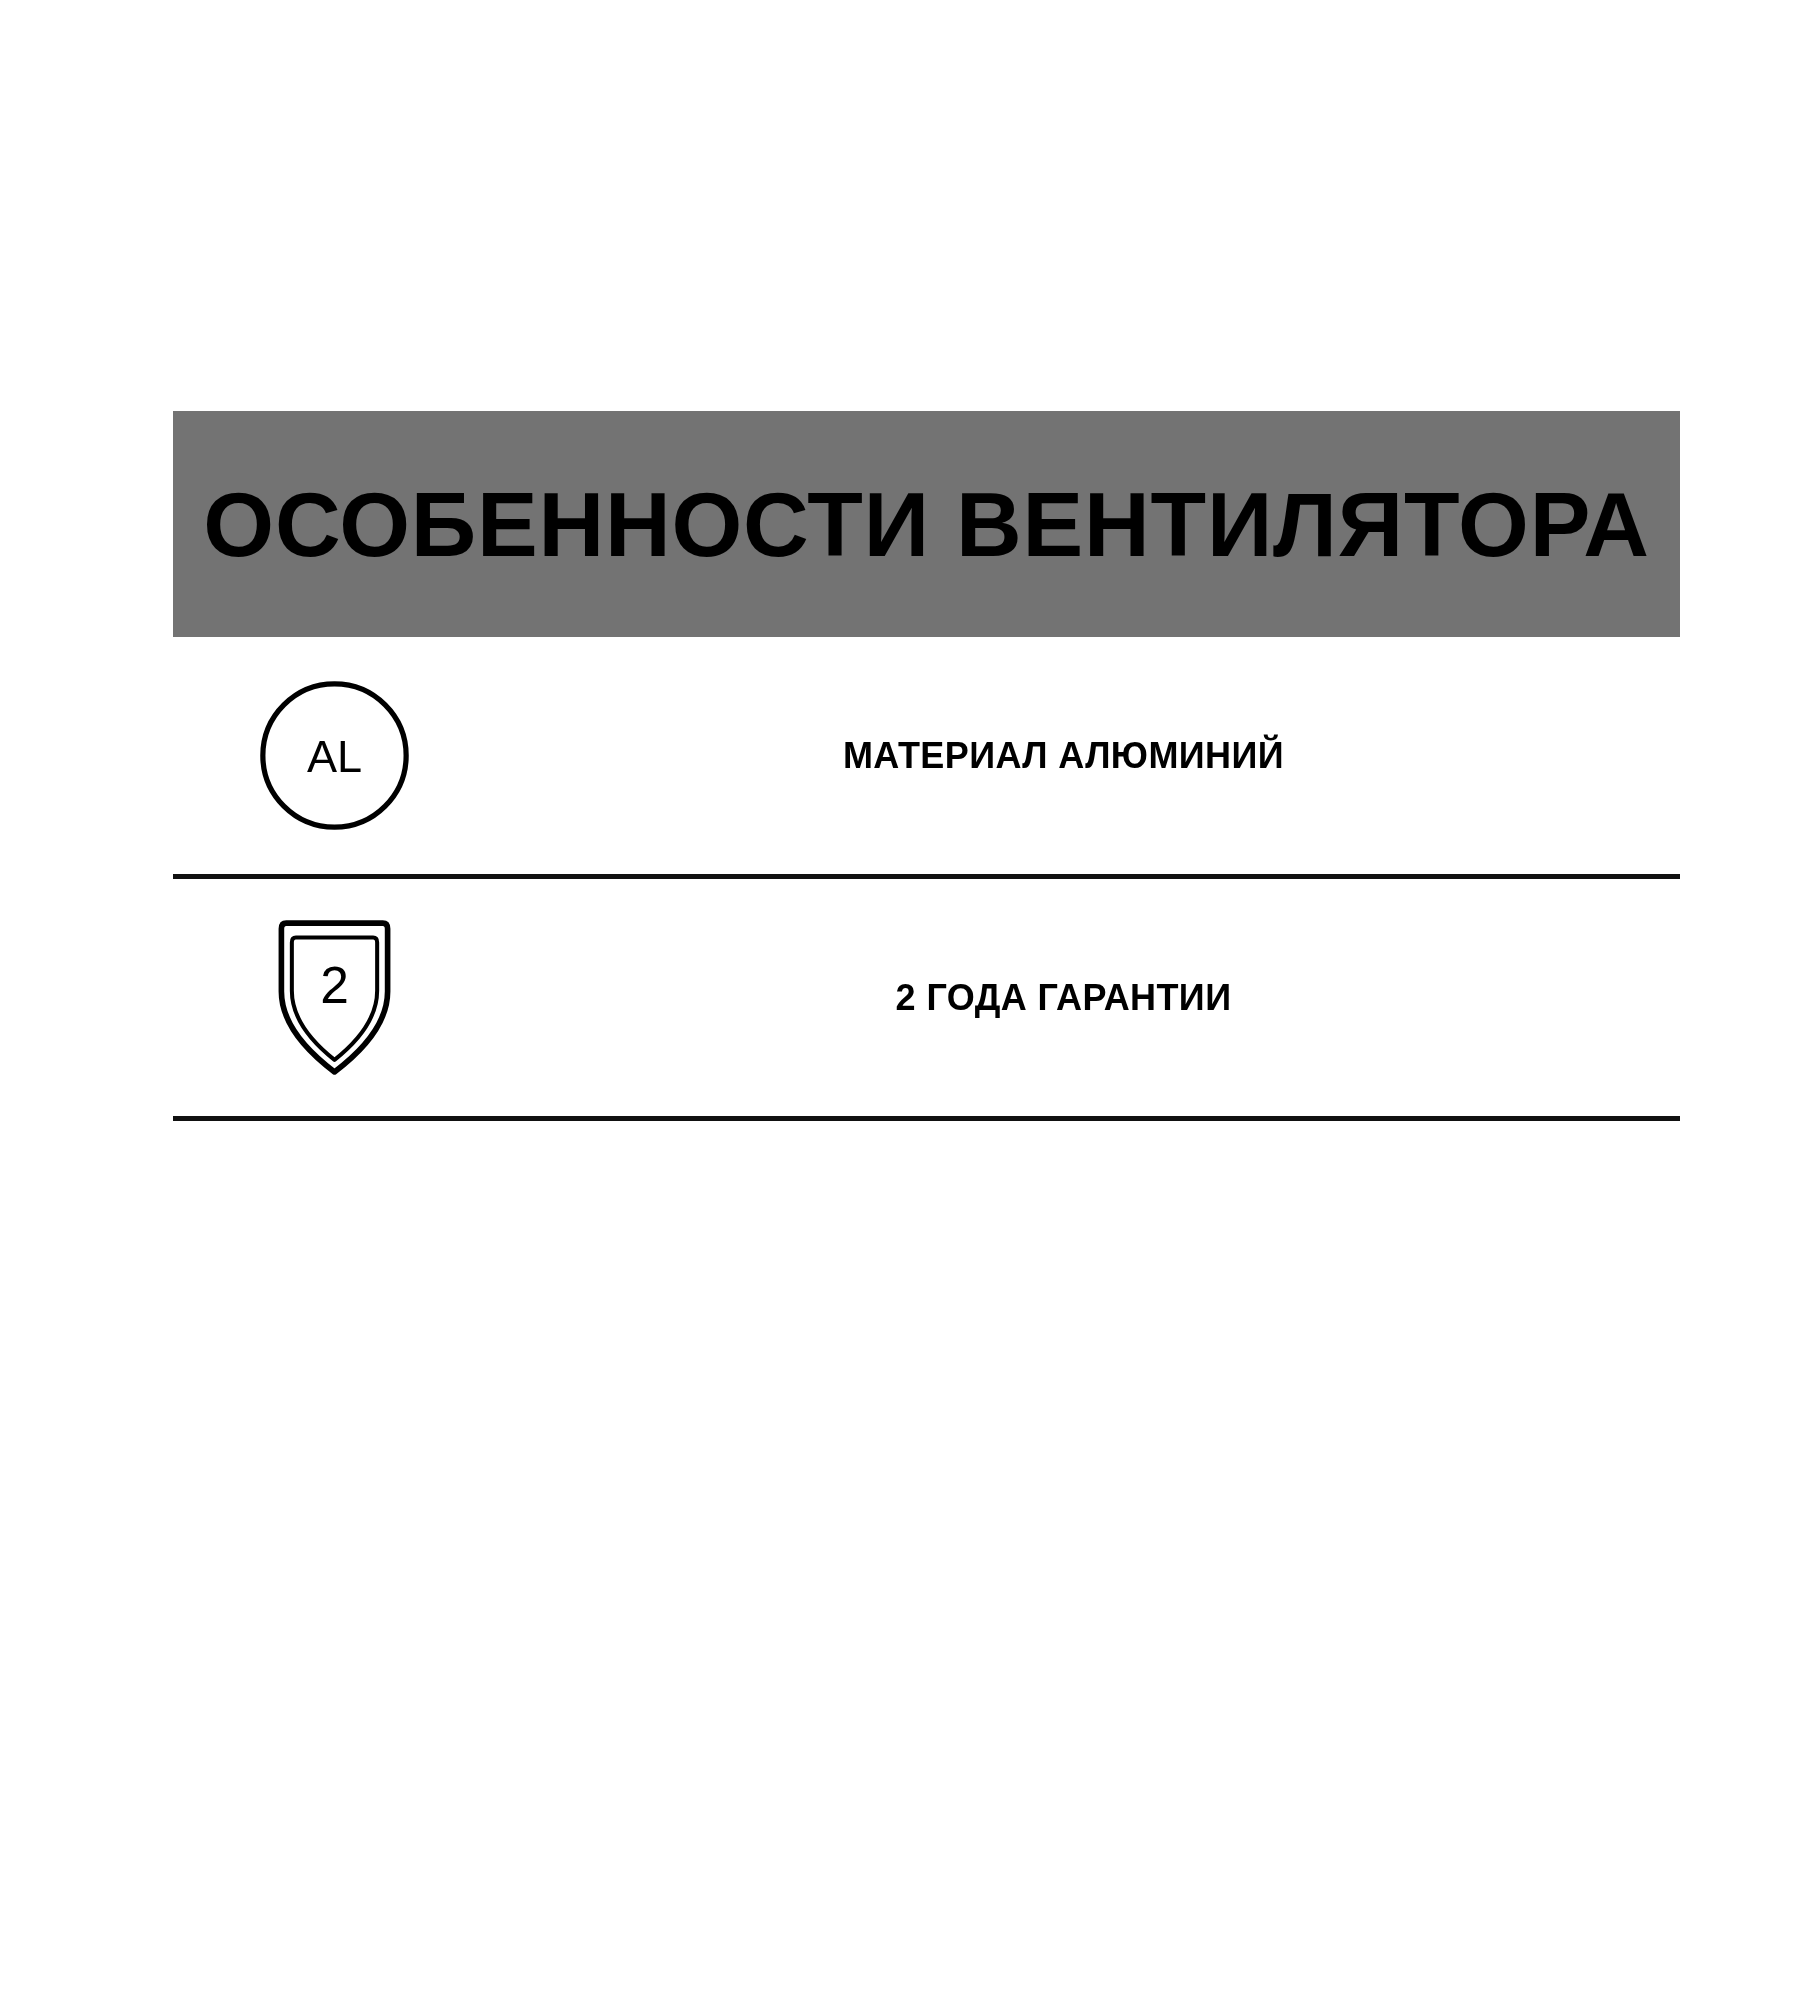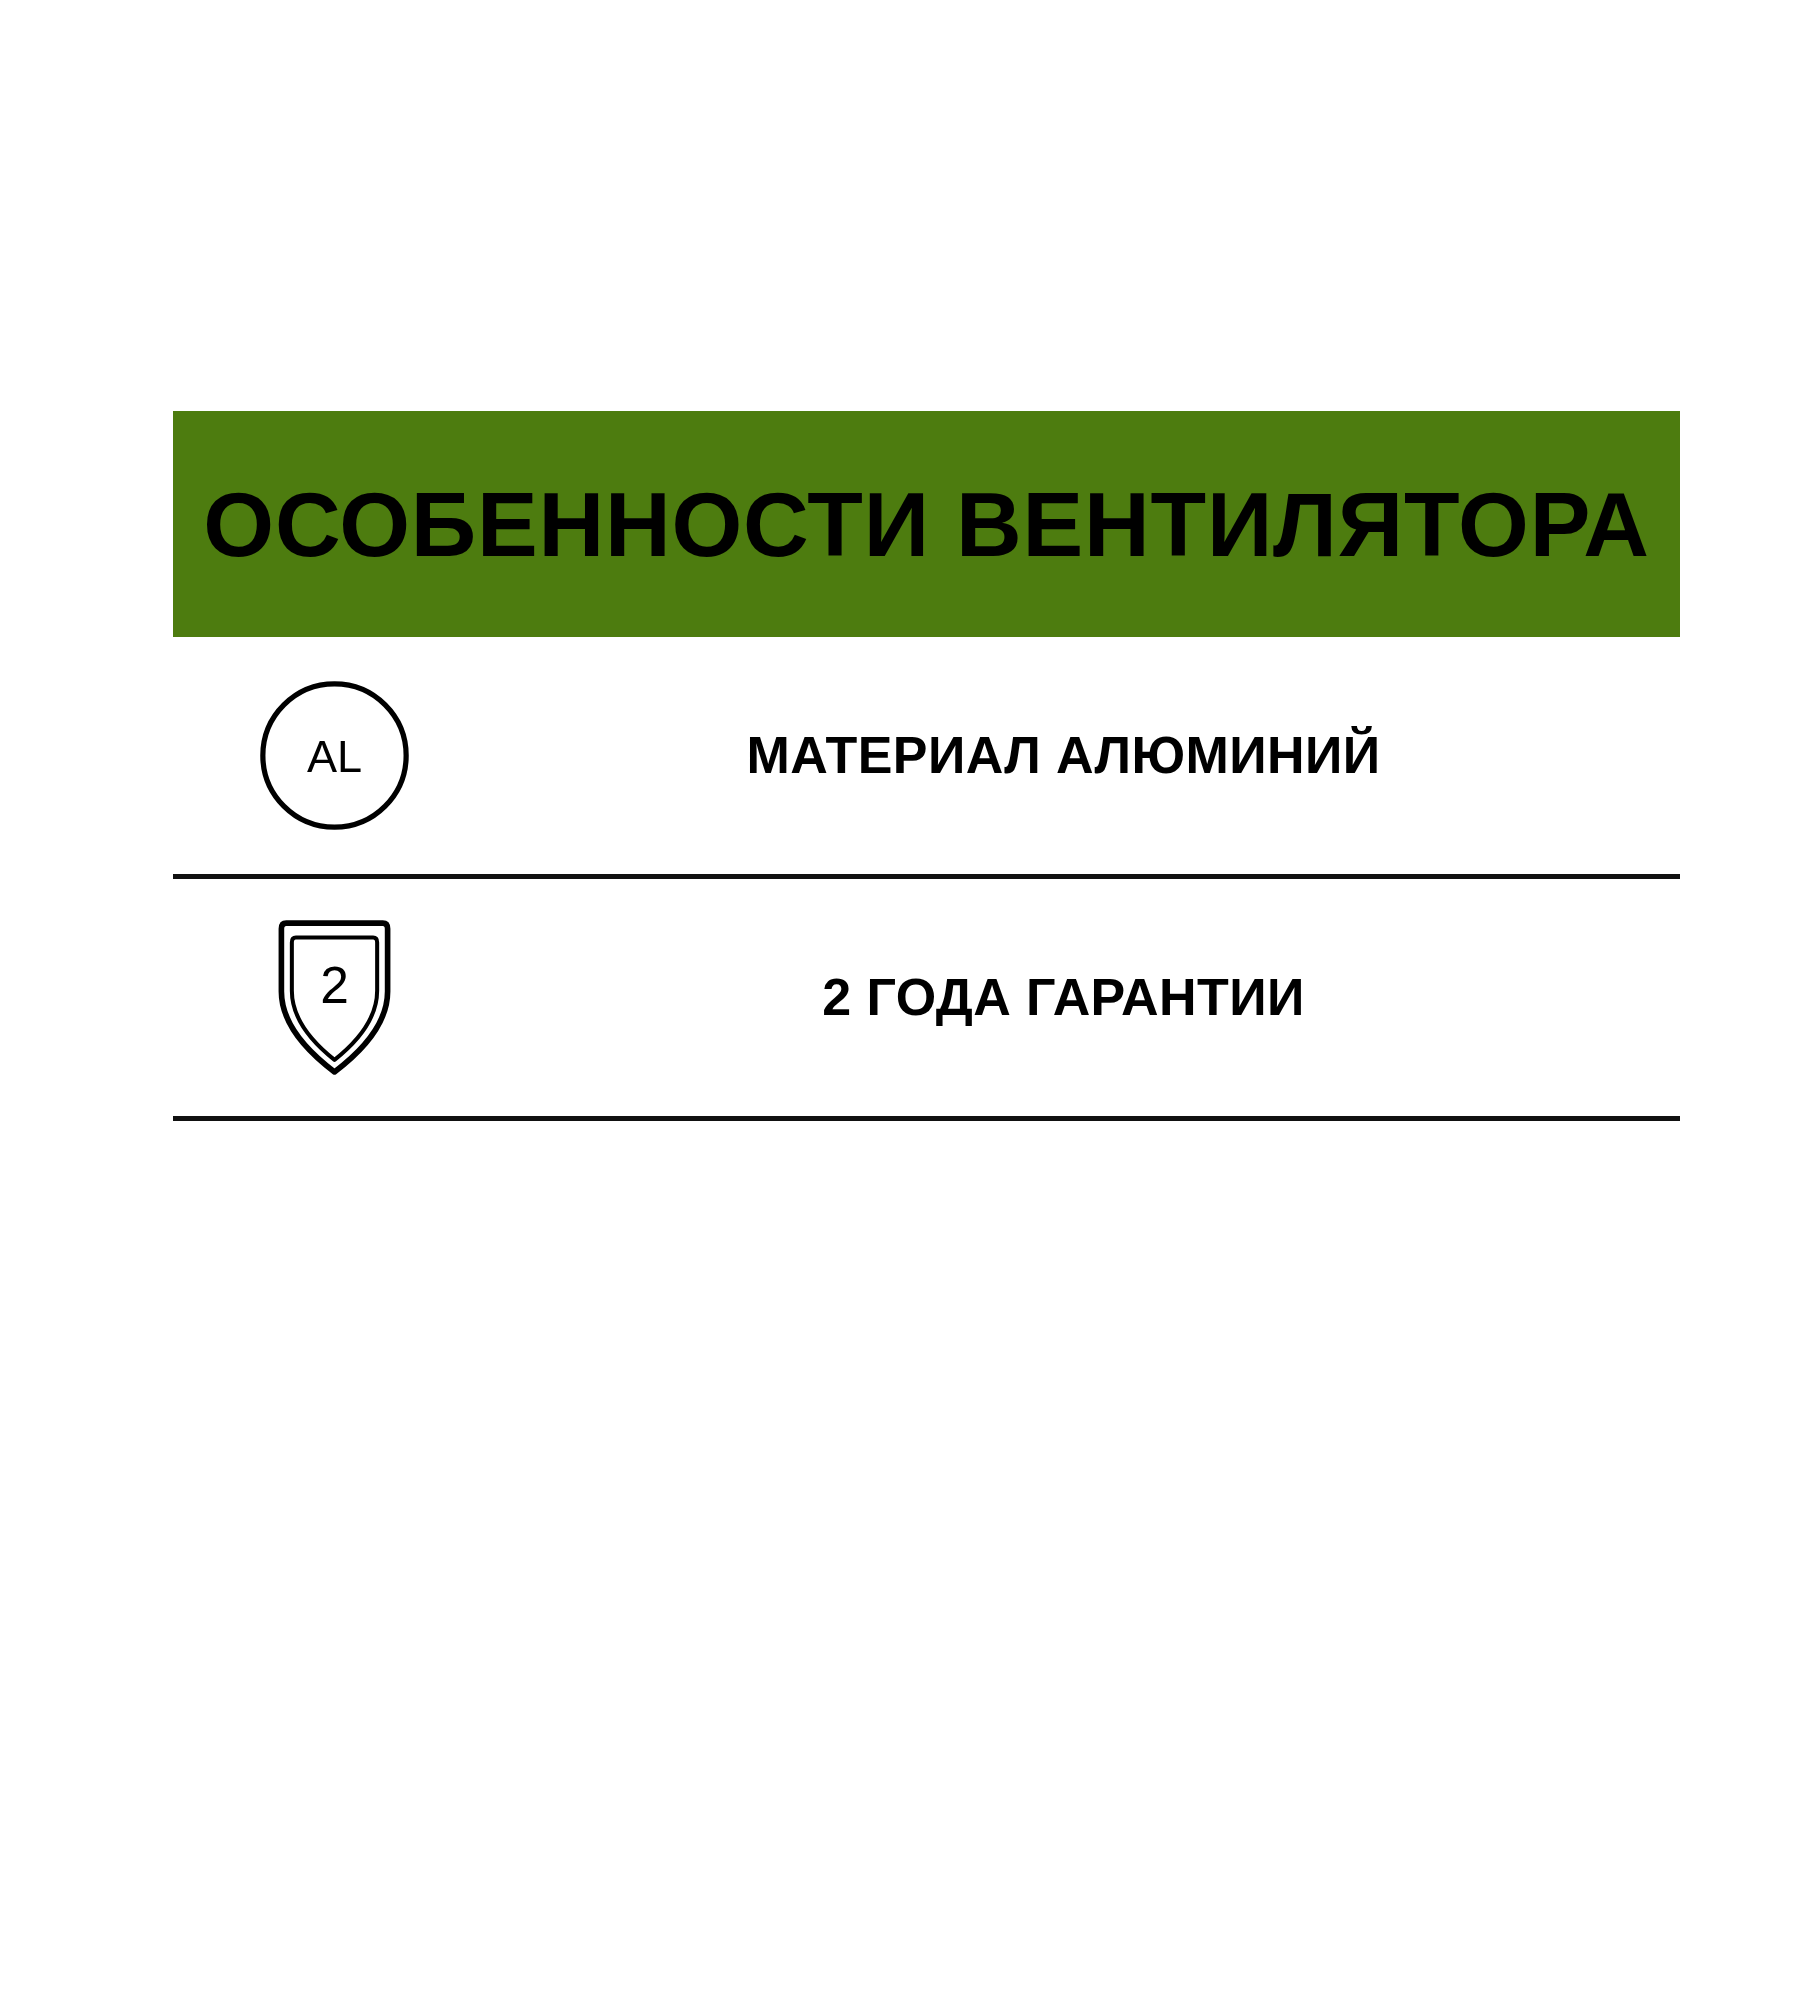--- a/index.html
+++ b/index.html
@@ -28,21 +28,21 @@
     position: absolute;
     left: 173px;
     top: 411px;
     width: 1507px;
   }
 
   
   .features-header {
     width: 100%;
     height: 226px;
-    background: #4d7c0f;
+    background: #737373;
     display: flex;
     align-items: center;
     justify-content: center;
     box-sizing: border-box;
   }
   .features-header-title {
     font-size: 91px;
     font-weight: 700;
     letter-spacing: 0.8px;
     color: #000000;
@@ -75,21 +75,21 @@
     flex: 1 1 auto;
     height: 100%;
     display: flex;
     align-items: center;
     justify-content: center;
     padding-right: 48px;
     box-sizing: border-box;
   }
 
   .feature-label {
-    font-size: 52px;
+    font-size: 36px;
     font-weight: 700;
     color: #000000;
     letter-spacing: 0.4px;
     line-height: 1.05;
     text-align: left;
     white-space: nowrap;
   }
 
   
   .icon-svg {

